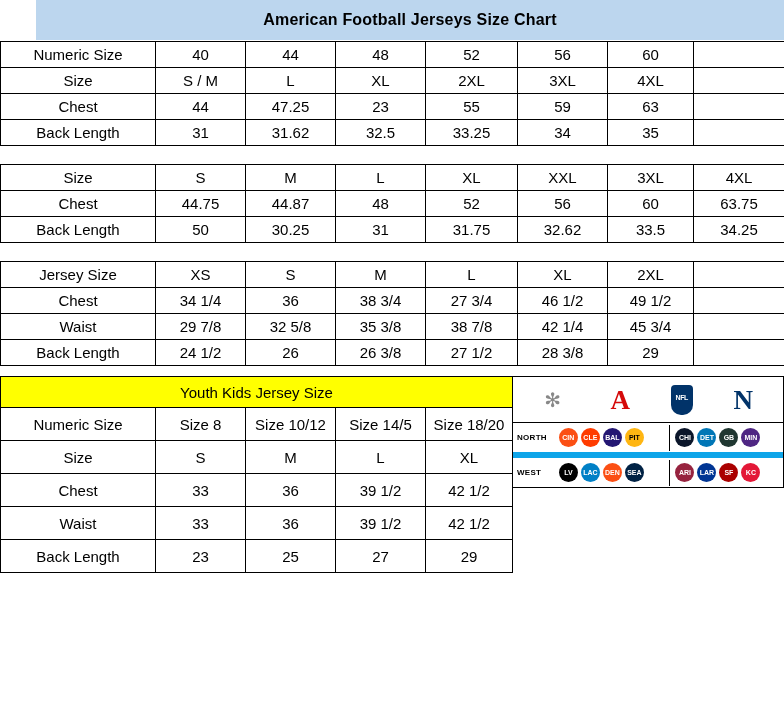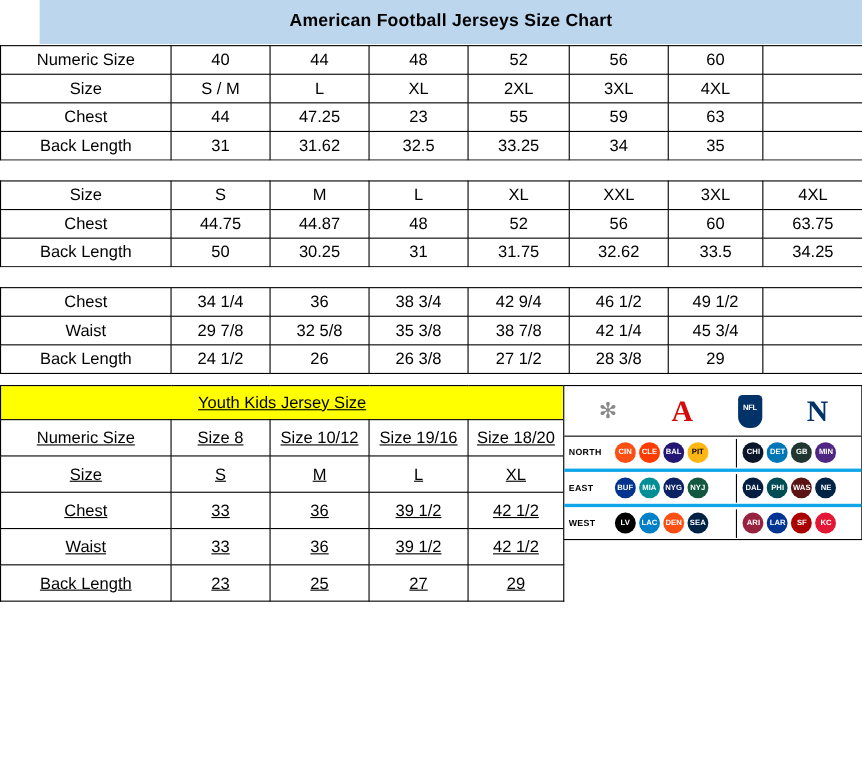--- a/index.html
+++ b/index.html
@@ -73,21 +73,20 @@
     height: 10px;
     background: #ffffff;
   }
   
   .bottom {
     display: flex;
     align-items: flex-start;
   }
   .bottom-left {
     width: 512px;
-    text-decoration: underline;
   }
   .bottom-right {
     width: 272px;
     border: 1px solid #000;
     box-sizing: border-box;
     background: #fff;
   }
   table.youth {
     border-collapse: collapse;
     table-layout: fixed;
@@ -157,21 +156,21 @@
     font-size: 20px;
     line-height: 30px;
     text-align: center;
     color: #888;
   }
   
   .div-row {
     display: flex;
     align-items: center;
     height: 29px;
-    border-bottom: 3px solid #0ea5e9;
+    border-bottom: 6px solid #0ea5e9;
   }
   .div-row:last-child { border-bottom: none; }
   .div-label {
     width: 44px;
     font-size: 8px;
     font-weight: bold;
     padding-left: 4px;
     box-sizing: border-box;
     letter-spacing: 0.3px;
   }
@@ -321,25 +320,35 @@
         <col style="width:90px">
         <col style="width:90px">
       <col style="width:90px">
         <col style="width:92px">
         <col style="width:90px">
       <col style="width:86px">
         <col style="width:91px">
     </colgroup>
     <tbody>
       <tr>
+        <td class="rowlabel">Jersey Size</td>
+        <td>XS</td>
+        <td>S</td>
+        <td>M</td>
+        <td>L</td>
+        <td>XL</td>
+        <td>2XL</td>
+        <td class="blank"></td>
+      </tr>
+      <tr>
         <td class="rowlabel">Chest</td>
         <td>34 1/4</td>
         <td>36</td>
         <td>38 3/4</td>
-        <td>42 9/4</td>
+        <td>27 3/4</td>
         <td>46 1/2</td>
         <td>49 1/2</td>
         <td class="blank"></td>
       </tr>
       <tr>
         <td class="rowlabel">Waist</td>
         <td>29 7/8</td>
         <td>32 5/8</td>
         <td>35 3/8</td>
         <td>38 7/8</td>
@@ -373,21 +382,21 @@
             <col style="width:87px">
         </colgroup>
         <tbody>
           <tr>
             <td class="section-head" colspan="5">Youth Kids Jersey Size</td>
           </tr>
           <tr>
             <td>Numeric Size</td>
             <td>Size 8</td>
             <td>Size 10/12</td>
-            <td>Size 19/16</td>
+            <td>Size 14/5</td>
             <td>Size 18/20</td>
           </tr>
           <tr>
             <td>Size</td>
             <td>S</td>
             <td>M</td>
             <td>L</td>
             <td>XL</td>
           </tr>
           <tr>
@@ -434,36 +443,20 @@
         <span class="div-sep"></span>
         <span class="div-group">
           <span class="team" style="background:#0b162a">CHI</span>
           <span class="team" style="background:#0076b6">DET</span>
           <span class="team" style="background:#203731">GB</span>
           <span class="team" style="background:#4f2683">MIN</span>
         </span>
       </div>
 
 
-      <div class="div-row">
-        <span class="div-label">EAST</span>
-        <span class="div-group">
-          <span class="team" style="background:#00338d">BUF</span>
-          <span class="team" style="background:#008e97">MIA</span>
-          <span class="team" style="background:#0b2265">NYG</span>
-          <span class="team" style="background:#125740">NYJ</span>
-        </span>
-        <span class="div-sep"></span>
-        <span class="div-group">
-          <span class="team" style="background:#041e42">DAL</span>
-          <span class="team" style="background:#004c54">PHI</span>
-          <span class="team" style="background:#5a1414">WAS</span>
-          <span class="team" style="background:#002244">NE</span>
-        </span>
-      </div>
 
       <div class="div-row">
         <span class="div-label">WEST</span>
         <span class="div-group">
           <span class="team" style="background:#000000">LV</span>
           <span class="team" style="background:#0080c6">LAC</span>
           <span class="team" style="background:#fb4f14">DEN</span>
           <span class="team" style="background:#002244">SEA</span>
         </span>
         <span class="div-sep"></span>

